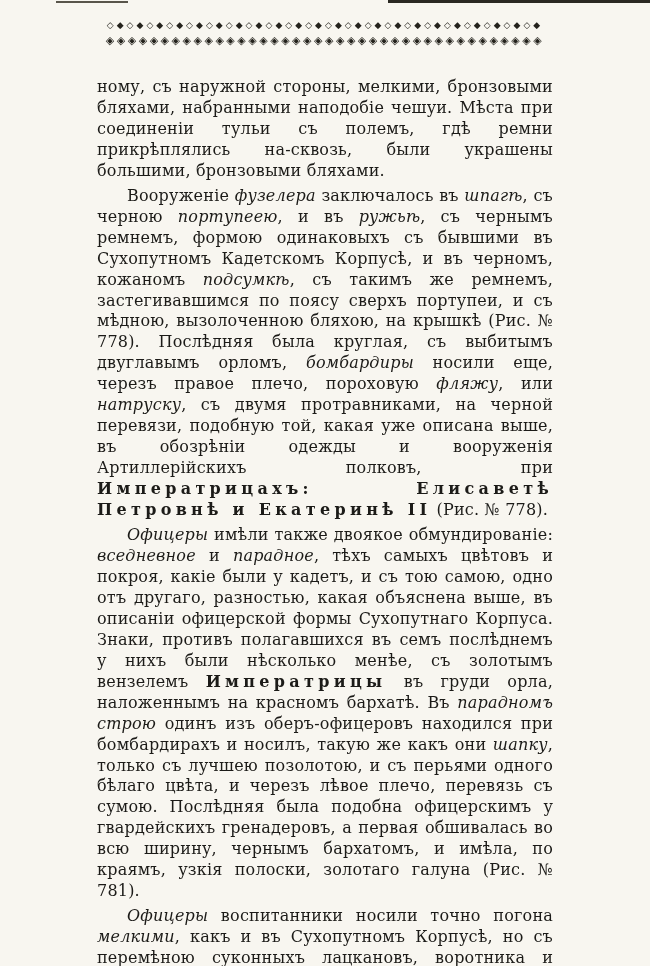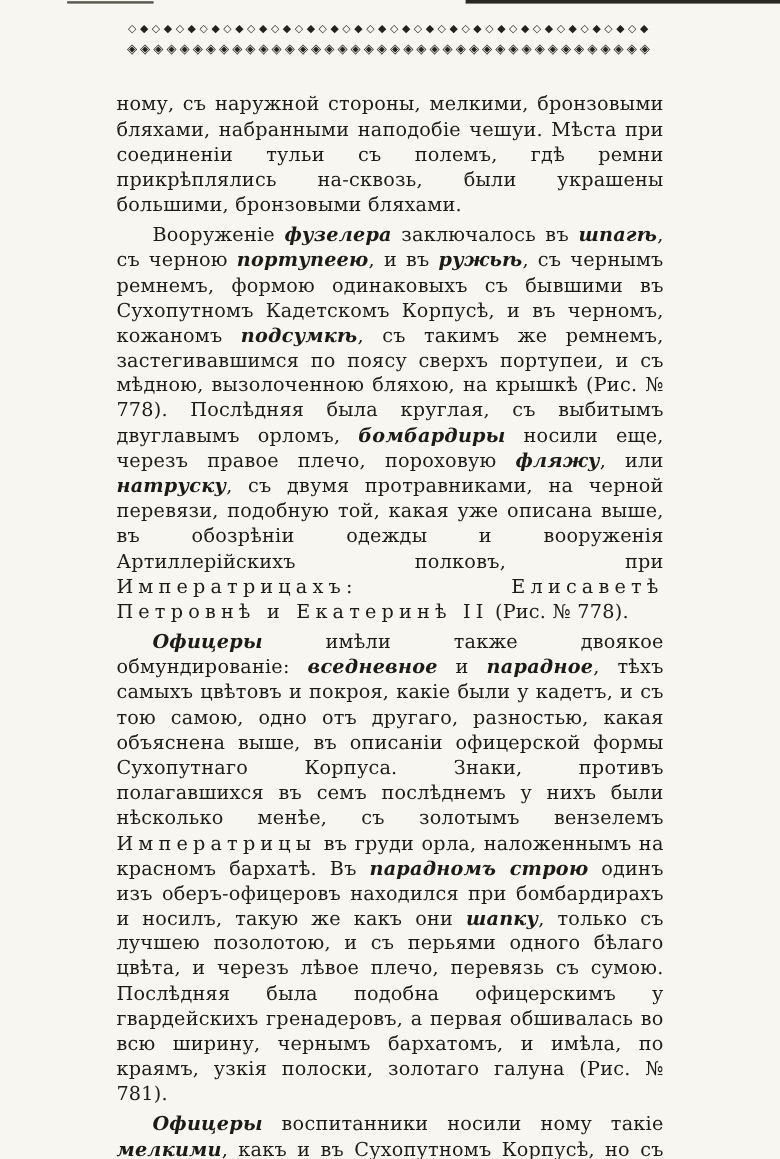--- a/index.html
+++ b/index.html
@@ -46,36 +46,36 @@
     margin: 30px auto 0 auto;
     font-size: 16px;
     line-height: 1.31;
     text-align: justify;
     letter-spacing: 0.2px;
   }
   .text-block p { margin: 4px; padding: 0; text-indent: 30px; }
   .text-block p.no-indent { text-indent: 0; }
 
   .seg-n { font-style: normal; }
-  .seg-i { font-style: italic; font-weight: bold; }
-  .seg-sp { letter-spacing: 0.27em; }
+  .seg-i { font-style: italic; }
+  .seg-sp { letter-spacing: 0.27em; font-weight: bold; }
 </style>
 </head>
 <body>
 
 <div class="page-inner">
 
   <div class="scan-edge-right"></div>
   <div class="scan-edge-left"></div>
 
   <div class="ornament-band">
     <div class="ornament-row-top">◇◆◇◆◇◆◇◆◇◆◇◆◇◆◇◆◇◆◇◆◇◆◇◆◇◆◇◆◇◆◇◆◇◆◇◆◇◆◇◆◇◆◇◆</div>
     <div class="ornament-row-bottom">◈◈◈◈◈◈◈◈◈◈◈◈◈◈◈◈◈◈◈◈◈◈◈◈◈◈◈◈◈◈◈◈◈◈◈◈◈◈◈◈</div>
   </div>
 
   <div class="text-block">
       <p class="para no-indent"><span class="seg-n">ному, съ наружной стороны, мелкими, бронзовыми бляхами, набранными наподобіе чешуи. Мѣста при соединеніи тульи съ полемъ, гдѣ ремни прикрѣплялись на-сквозь, были украшены большими, бронзовыми бляхами.</span></p>
       <p class="para"><span class="seg-n">Вооруженіе </span><span class="seg-i">фузелера</span><span class="seg-n"> заключалось въ </span><span class="seg-i">шпагѣ</span><span class="seg-n">, съ черною </span><span class="seg-i">портупеею</span><span class="seg-n">, и въ </span><span class="seg-i">ружьѣ</span><span class="seg-n">, съ чернымъ ремнемъ, формою одинаковыхъ съ бывшими въ Сухопутномъ Кадетскомъ Корпусѣ, и въ черномъ, кожаномъ </span><span class="seg-i">подсумкѣ</span><span class="seg-n">, съ такимъ же ремнемъ, застегивавшимся по поясу сверхъ портупеи, и съ мѣдною, вызолоченною бляхою, на крышкѣ (Рис. № 778). Послѣдняя была круглая, съ выбитымъ двуглавымъ орломъ, </span><span class="seg-i">бомбардиры</span><span class="seg-n"> носили еще, черезъ правое плечо, пороховую </span><span class="seg-i">фляжу</span><span class="seg-n">, или </span><span class="seg-i">натруску</span><span class="seg-n">, съ двумя протравниками, на черной перевязи, подобную той, какая уже описана выше, въ обозрѣніи одежды и вооруженія Артиллерійскихъ полковъ, при </span><span class="seg-sp">Императрицахъ: Елисаветѣ Петровнѣ и Екатеринѣ II</span><span class="seg-n"> (Рис. № 778).</span></p>
       <p class="para"><span class="seg-i">Офицеры</span><span class="seg-n"> имѣли также двоякое обмундированіе: </span><span class="seg-i">вседневное</span><span class="seg-n"> и </span><span class="seg-i">парадное</span><span class="seg-n">, тѣхъ самыхъ цвѣтовъ и покроя, какіе были у кадетъ, и съ тою самою, одно отъ другаго, разностью, какая объяснена выше, въ описаніи офицерской формы Сухопутнаго Корпуса. Знаки, противъ полагавшихся въ семъ послѣднемъ у нихъ были нѣсколько менѣе, съ золотымъ вензелемъ </span><span class="seg-sp">Императрицы</span><span class="seg-n"> въ груди орла, наложеннымъ на красномъ бархатѣ. Въ </span><span class="seg-i">парадномъ строю</span><span class="seg-n"> одинъ изъ оберъ-офицеровъ находился при бомбардирахъ и носилъ, такую же какъ они </span><span class="seg-i">шапку</span><span class="seg-n">, только съ лучшею позолотою, и съ перьями одного бѣлаго цвѣта, и черезъ лѣвое плечо, перевязь съ сумою. Послѣдняя была подобна офицерскимъ у гвардейскихъ гренадеровъ, а первая обшивалась во всю ширину, чернымъ бархатомъ, и имѣла, по краямъ, узкія полоски, золотаго галуна (Рис. № 781).</span></p>
-      <p class="para"><span class="seg-i">Офицеры</span><span class="seg-n"> воспитанники носили ному такіе </span><span class="seg-i">мелкими</span><span class="seg-n">, какъ и въ Сухопутномъ Корпусѣ, но съ перемѣною суконныхъ лацкановъ, воротника и обшлаговъ на триповые и краснаго погона на желтый, обшитый: у плечо — черною, бархатною</span></p>
+      <p class="para"><span class="seg-i">Офицеры</span><span class="seg-n"> воспитанники носили точно погона </span><span class="seg-i">мелкими</span><span class="seg-n">, какъ и въ Сухопутномъ Корпусѣ, но съ перемѣною суконныхъ лацкановъ, воротника и обшлаговъ на триповые и краснаго погона на желтый, обшитый: у плечо — черною, бархатною</span></p>
     </div>
 
 </div>
 
 </body></html>

